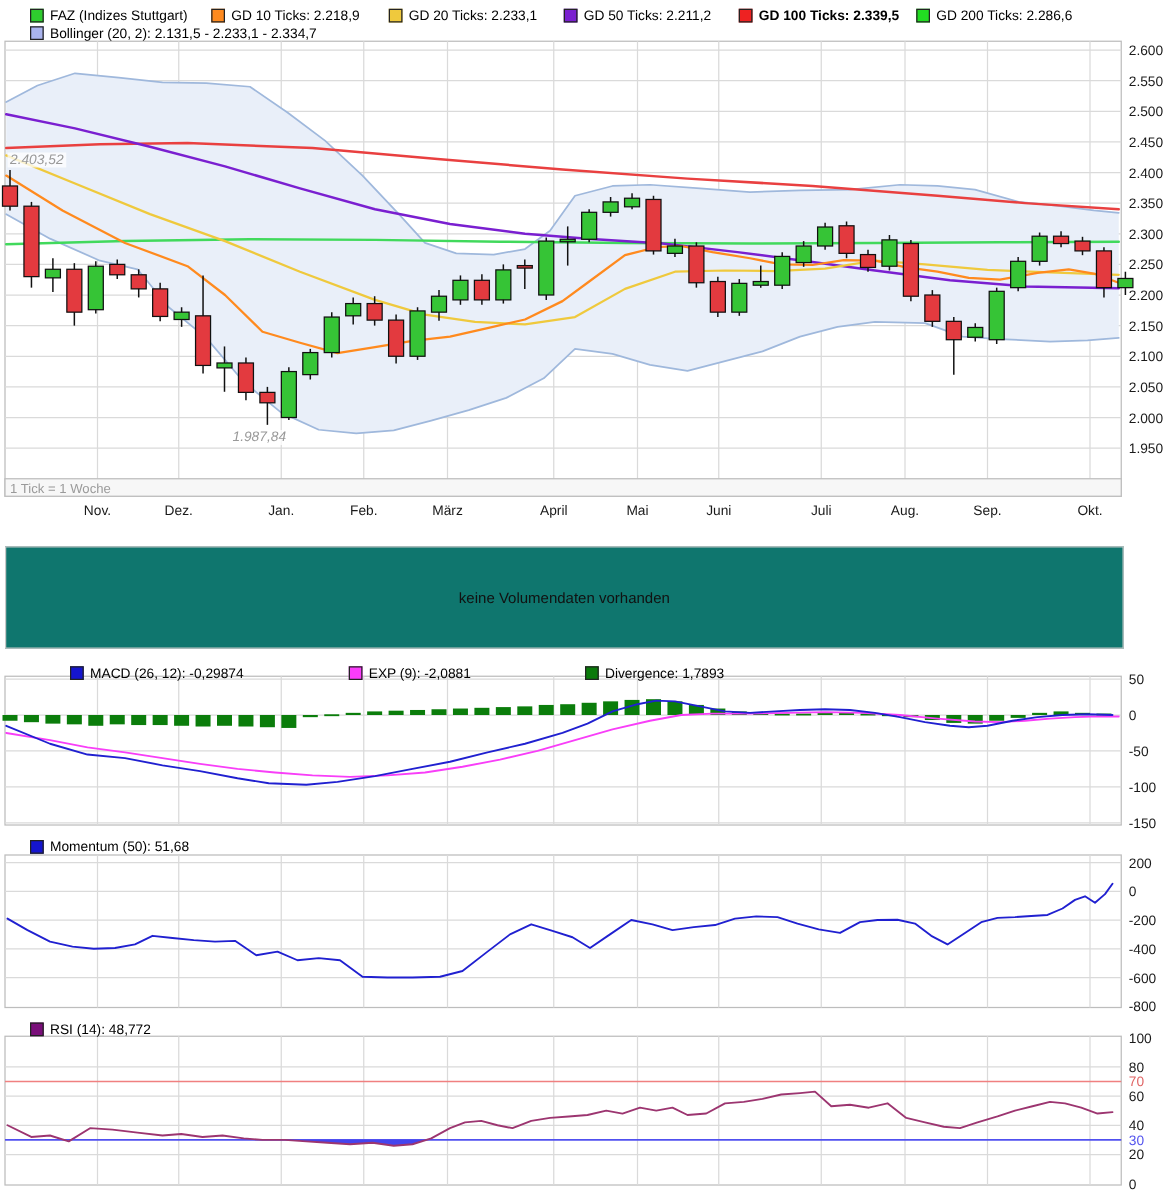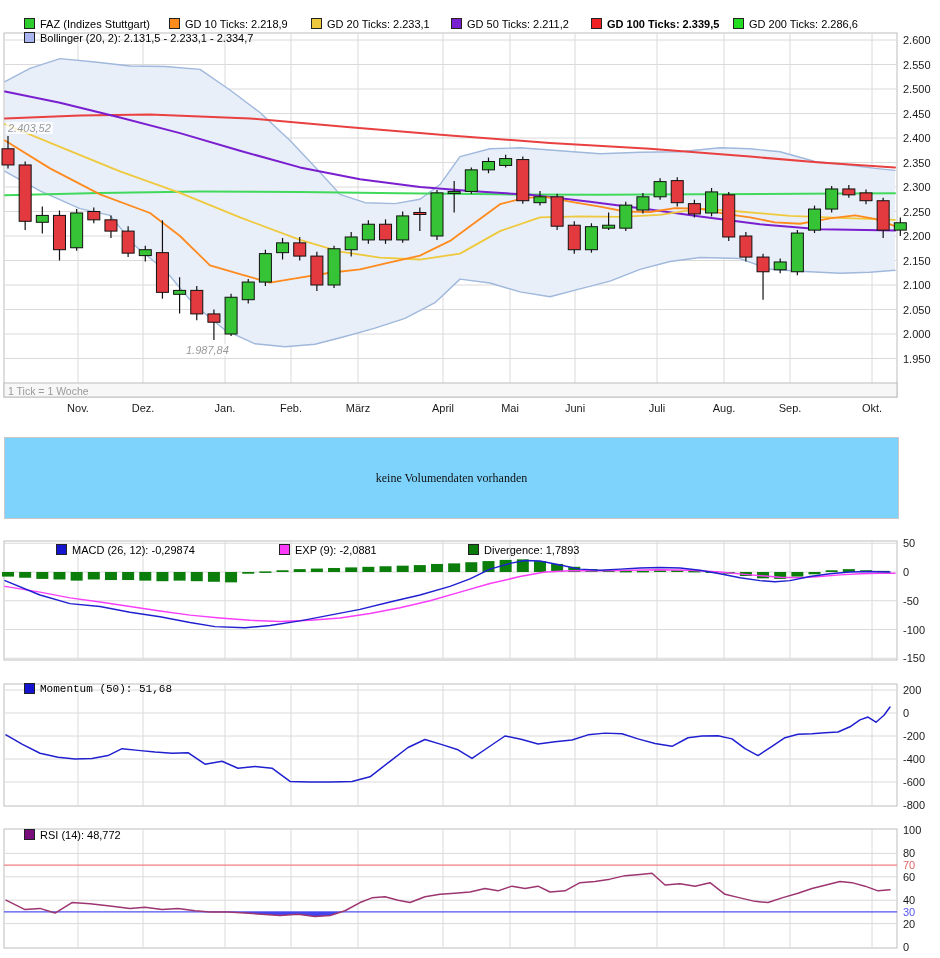--- a/index.html
+++ b/index.html
@@ -1,24 +1,24 @@
 <!DOCTYPE html>
 <html><head>
 <meta charset="utf-8">
 <style>
   html,body{margin:0;padding:0;background:#fff;}
   body{font-family:"Liberation Sans",sans-serif;}
   #page{position:relative;width:940px;height:958px;background:#fff;overflow:hidden;}
   #chart-svg{position:absolute;left:0;top:0;pointer-events:none;}
   .legend-row{position:absolute;left:0;width:940px;height:14px;font-size:11px;color:#000;}
-  .legend-item{position:absolute;top:16px;height:14px;white-space:nowrap;padding-left:21px;}
+  .legend-item{position:absolute;top:5px;height:14px;white-space:nowrap;padding-left:21px;}
   .swatch{display:inline-block;width:9px;height:9px;border:1px solid #222;vertical-align:-1px;margin-right:5px;}
   .legend-label{vertical-align:top;line-height:13px;}
   #volume-box{position:absolute;left:4px;top:437px;width:893px;height:80px;border:1px solid #c8c8c8;
-    display:flex;align-items:center;justify-content:center;background:#7dd3fc;font-family:Liberation Serif, serif;}
+    display:flex;align-items:center;justify-content:center;background:#0f766e;}
   #volume-box span{font-size:12px;color:#111;}
   .annot{position:absolute;font-size:11px;color:#999;background:rgba(255,255,255,.75);padding:0 2px;font-style:italic;}
   #tick-note{position:absolute;left:8px;top:385px;font-size:10.5px;color:#9a9a9a;}
 </style>
 </head>
 <body>
 
 <div id="page">
   <svg id="chart-svg" width="940" height="958">
       <rect x="4" y="33" width="893" height="364" fill="#fff" stroke="#bdbdbd" stroke-width="1"></rect>
@@ -336,21 +336,21 @@
       </div>
       <div class="legend-row" style="top: 419px;">
         <span class="legend-item" style="left: 3px; margin-top: 32px;"><span class="swatch" style="background: rgb(46, 204, 46);"></span><span class="legend-label">FAZ Volumen</span></span>
       </div>
       <div class="legend-row" style="top: 528px;">
         <span class="legend-item" style="left: 3px; margin-left: 32px;"><span class="swatch" style="background: rgb(21, 21, 207);"></span><span class="legend-label">MACD (26, 12): -0,29874</span></span>
         <span class="legend-item" style="left: 258px;"><span class="swatch" style="background: rgb(250, 60, 250);"></span><span class="legend-label">EXP (9): -2,0881</span></span>
         <span class="legend-item" style="left: 447px;"><span class="swatch" style="background: rgb(10, 122, 10);"></span><span class="legend-label">Divergence: 1,7893</span></span>
       </div>
       <div class="legend-row" style="top: 667px;">
-        <span class="legend-item" style="left: 3px; font-family: Liberation Mono, monospace;"><span class="swatch" style="background: rgb(21, 21, 207);"></span><span class="legend-label">Momentum (50): 51,68</span></span>
+        <span class="legend-item" style="left: 3px;"><span class="swatch" style="background: rgb(21, 21, 207);"></span><span class="legend-label">Momentum (50): 51,68</span></span>
       </div>
       <div class="legend-row" style="top: 813px;">
         <span class="legend-item" style="left: 3px;"><span class="swatch" style="background: rgb(122, 14, 122);"></span><span class="legend-label">RSI (14): 48,772</span></span>
       </div>
     </div>
   <div id="volume-box">
     <span>keine Volumendaten vorhanden</span>
   </div>
   <div id="tick-note">1 Tick = 1 Woche</div>
   <div class="annot" style="left:6px;top:122px">2.403,52</div>

